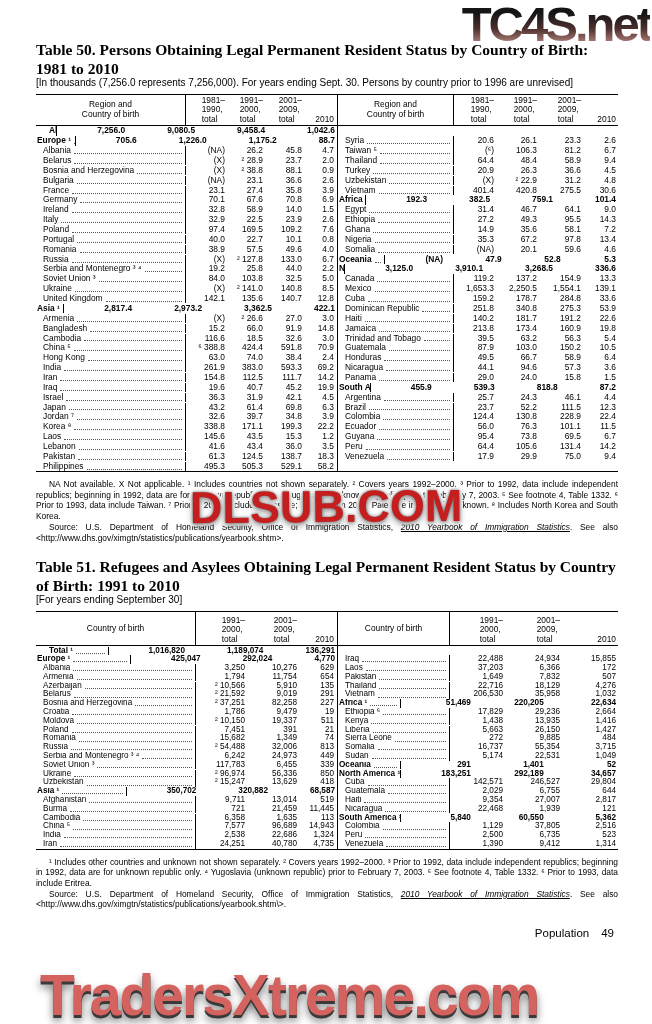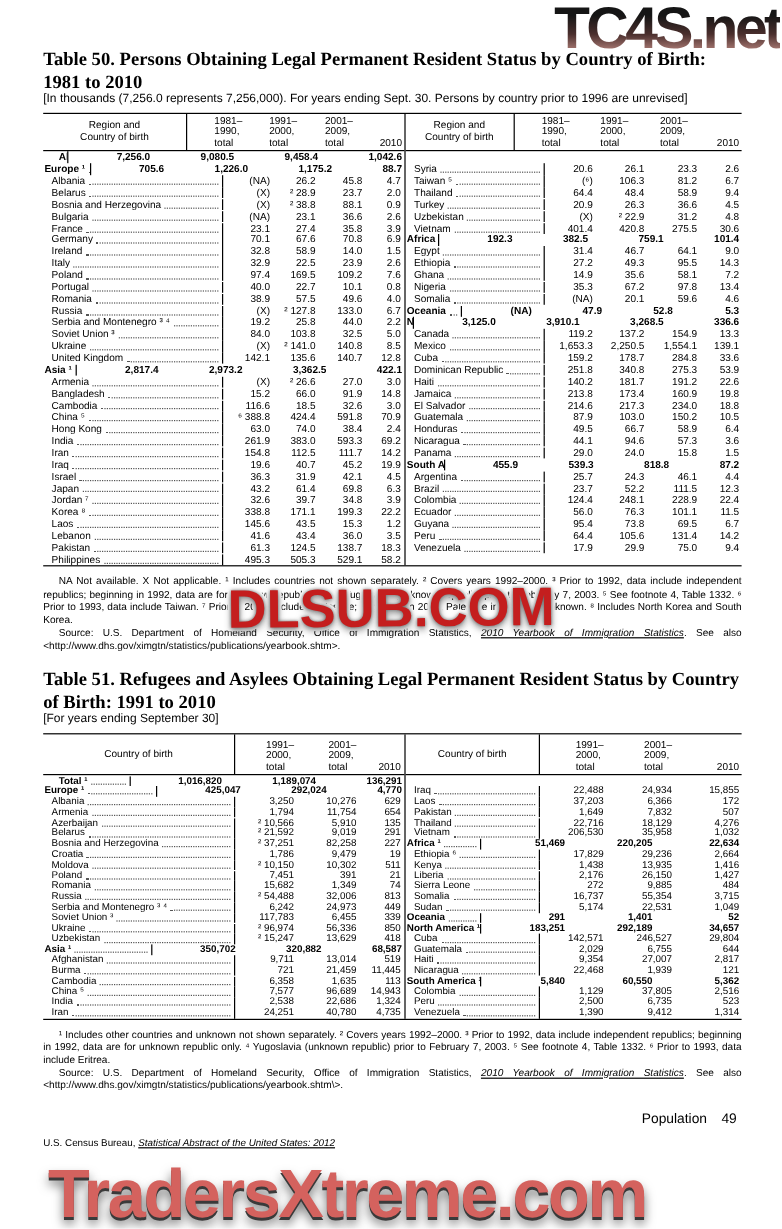--- a/index.html
+++ b/index.html
@@ -15,21 +15,21 @@
 
   
   .tbl{display:flex;border-top:1.6px solid #000;border-bottom:1.8px solid #000;margin-top:6px;}
   .half{box-sizing:border-box;}
   .half-r{border-left:1px solid #000;}
   .t50 .half-l{width:301px;} .t50 .half-r{width:281px;}
   .t51 .half-l{width:301px;} .t51 .half-r{width:281px;}
 
   
   .hrow{display:flex;border-bottom:1px solid #000;}
-  .t50 .hrow{height:30px;gap:15px;} .t51 .hrow{height:33px;}
+  .t50 .hrow{height:30px;} .t51 .hrow{height:33px;}
   .hlabel{display:flex;align-items:center;justify-content:center;text-align:center;white-space:pre-line;
           font-size:8.4px;line-height:9.6px;border-right:1px solid #000;box-sizing:border-box;}
   .hval{display:flex;align-items:flex-end;justify-content:flex-end;text-align:left;white-space:pre-line;
         font-size:8.4px;line-height:9.4px;padding:0 2px 1px 0;box-sizing:border-box;}
 
   
   .trow{display:flex;align-items:flex-end;}
   .t50 .trow{height:9.86px;font-size:8.4px;line-height:9.4px;}
   .t51 .trow{height:8.8px;font-size:8.2px;line-height:8.6px;}
   .trow.bold{font-weight:bold;gap:40px;}
@@ -670,27 +670,27 @@
               <span class="rname">Jamaica</span>
               <span class="leader"></span>
             </span>
             <span class="val c2">213.8</span>
             <span class="val c3">173.4</span>
             <span class="val c4">160.9</span>
             <span class="val c5">19.8</span>
           </div>
           <div class="trow lvl-country">
             <span class="labelcell c1">
-              <span class="rname">El Salvador</span>
-              <span class="leader"></span>
-            </span>
-            <span class="val c2">214.6</span>
-            <span class="val c3">217.3</span>
-            <span class="val c4">234.0</span>
-            <span class="val c5">18.8</span>
+              <span class="rname">Trinidad and Tobago</span>
+              <span class="leader"></span>
+            </span>
+            <span class="val c2">39.5</span>
+            <span class="val c3">63.2</span>
+            <span class="val c4">56.3</span>
+            <span class="val c5">5.4</span>
           </div>
           <div class="trow lvl-country">
             <span class="labelcell c1">
               <span class="rname">Guatemala</span>
               <span class="leader"></span>
             </span>
             <span class="val c2">87.9</span>
             <span class="val c3">103.0</span>
             <span class="val c4">150.2</span>
             <span class="val c5">10.5</span>
@@ -754,21 +754,21 @@
             <span class="val c3">52.2</span>
             <span class="val c4">111.5</span>
             <span class="val c5">12.3</span>
           </div>
           <div class="trow lvl-country">
             <span class="labelcell c1">
               <span class="rname">Colombia</span>
               <span class="leader"></span>
             </span>
             <span class="val c2">124.4</span>
-            <span class="val c3">248.1</span>
+            <span class="val c3">130.8</span>
             <span class="val c4">228.9</span>
             <span class="val c5">22.4</span>
           </div>
           <div class="trow lvl-country">
             <span class="labelcell c1">
               <span class="rname">Ecuador</span>
               <span class="leader"></span>
             </span>
             <span class="val c2">56.0</span>
             <span class="val c3">76.3</span>
@@ -901,21 +901,21 @@
             <span class="val c2">1,786</span>
             <span class="val c3">9,479</span>
             <span class="val c4">19</span>
           </div>
           <div class="trow lvl-country">
             <span class="labelcell c1">
               <span class="rname">Moldova</span>
               <span class="leader"></span>
             </span>
             <span class="val c2">² 10,150</span>
-            <span class="val c3">10,302</span>
+            <span class="val c3">19,337</span>
             <span class="val c4">511</span>
           </div>
           <div class="trow lvl-country">
             <span class="labelcell c1">
               <span class="rname">Poland</span>
               <span class="leader"></span>
             </span>
             <span class="val c2">7,451</span>
             <span class="val c3">391</span>
             <span class="val c4">21</span>
@@ -1129,21 +1129,21 @@
             </span>
             <span class="val c2">1,438</span>
             <span class="val c3">13,935</span>
             <span class="val c4">1,416</span>
           </div>
           <div class="trow lvl-country">
             <span class="labelcell c1">
               <span class="rname">Liberia</span>
               <span class="leader"></span>
             </span>
-            <span class="val c2">2,176</span>
+            <span class="val c2">5,663</span>
             <span class="val c3">26,150</span>
             <span class="val c4">1,427</span>
           </div>
           <div class="trow lvl-country">
             <span class="labelcell c1">
               <span class="rname">Sierra Leone</span>
               <span class="leader"></span>
             </span>
             <span class="val c2">272</span>
             <span class="val c3">9,885</span>
@@ -1262,21 +1262,18 @@
   </div>
 
   <div class="footnotes">
     <p>¹ Includes other countries and unknown not shown separately. ² Covers years 1992–2000. ³ Prior to 1992, data include independent republics; beginning in 1992, data are for unknown republic only. ⁴ Yugoslavia (unknown republic) prior to February 7, 2003. ⁵ See footnote 4, Table 1332. ⁶ Prior to 1993, data include Eritrea.</p>
     <p><span>Source: U.S. Department of Homeland Security, Office of Immigration Statistics, </span><span class="src-italic">2010 Yearbook of Immigration Statistics</span><span>. See also &lt;http://www.dhs.gov/ximgtn/statistics/publications/yearbook.shtm\&gt;.</span></p>
   </div>
 
   <div class="pop-line">
     <span>Population</span><span class="pop-num">49</span>
   </div>
-  <div class="census-line">
-    <span>U.S. Census Bureau, </span><span class="src-italic">Statistical Abstract of the United States: 2012</span>
-  </div>
 
 </div>
 
 <div class="wm wm-top">TC4S.net</div>
 <div class="wm wm-mid">DLSUB.COM</div>
 <div class="wm wm-bot">TradersXtreme.com</div>
 
 </body></html>

